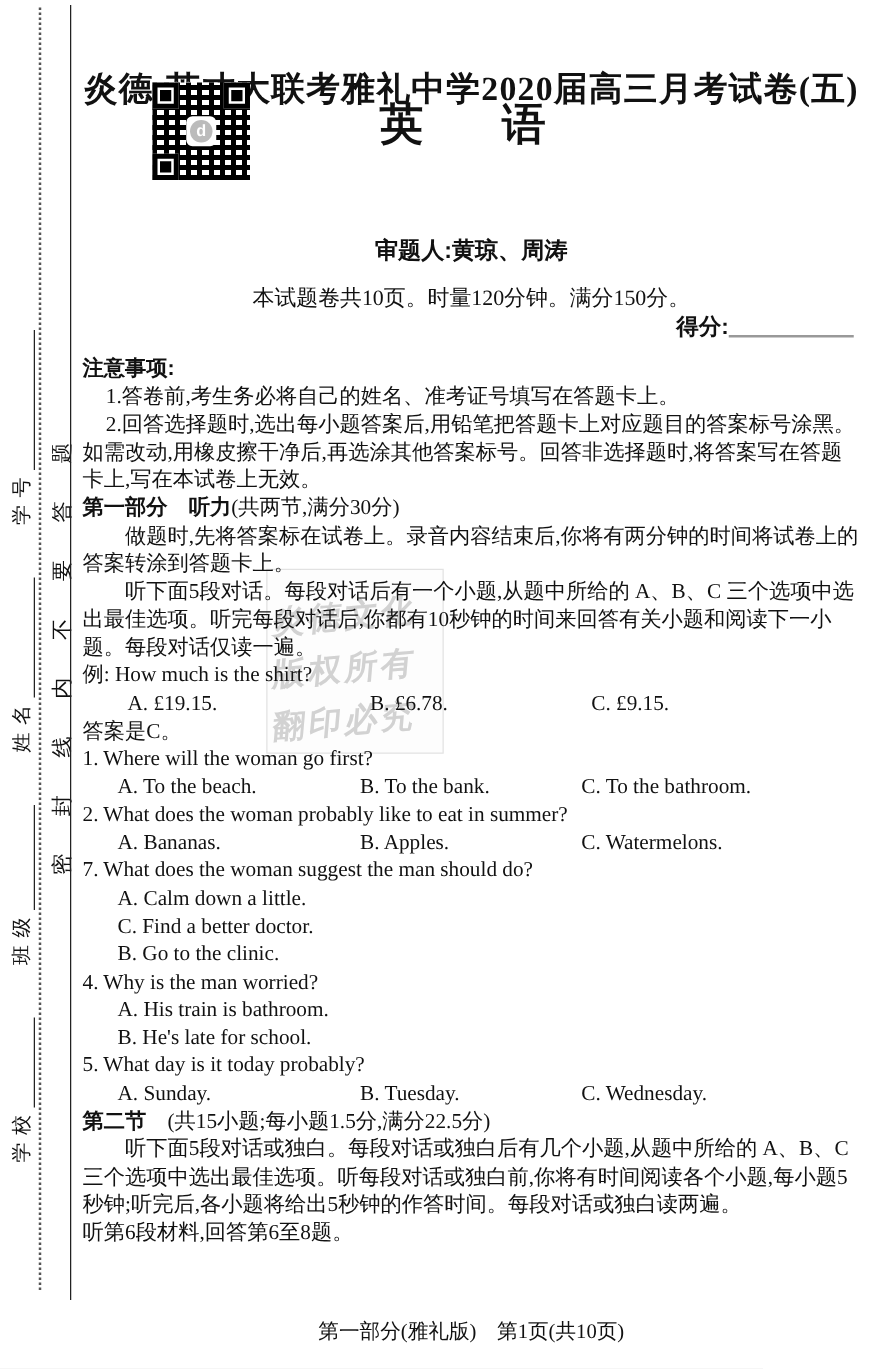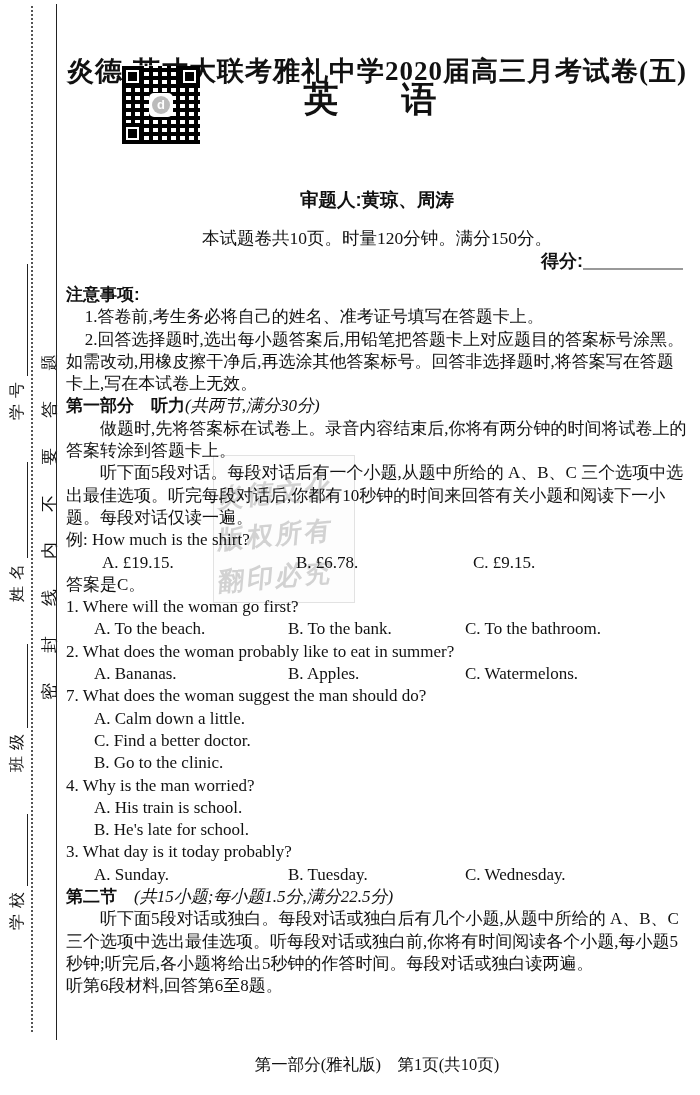--- a/index.html
+++ b/index.html
@@ -43,21 +43,21 @@
   .setters{position:absolute;left:67px;top:158px;width:620px;text-align:center;font-size:18.5px;}
   .reviewers{position:absolute;left:67px;top:187px;width:620px;text-align:center;font-size:18.5px;}
   .info{position:absolute;left:67px;top:226px;width:620px;text-align:center;font-size:17.5px;}
   .score{position:absolute;top:249px;right:17px;font-size:18px;}
   .score-blank{display:inline-block;width:100px;border-bottom:2px solid #999;height:18px;vertical-align:-3px;}
   
   .content{position:absolute;left:66px;top:284px;width:622px;font-size:17px;line-height:22.3px;}
   .content p{margin:0;}
   .ind{text-indent:2em;}
   .ind12{text-indent:1.1em;}
-  .kai{font-style:italic;}
+  .kai{}
   .opts3{display:flex;padding-left:28px;}
   .opts3 .oa{width:194px;} .opts3 .ob{width:177px;} .opts3 .oc{flex:1;}
   .optblk{padding-left:28px;}
   .exrow{padding-left:36px;}
   .footer{position:absolute;left:67px;top:1054px;width:620px;text-align:center;font-size:16.5px;}
 </style>
 </head>
 <body>
 
 <div class="page">
@@ -138,24 +138,24 @@
       <span class="ob">B. Apples.</span>
       <span class="oc">C. Watermelons.</span>
     </p>
 
     <p>7. What does the woman suggest the man should do?</p>
     <p class="optblk">A. Calm down a little.</p>
     <p class="optblk">C. Find a better doctor.</p>
     <p class="optblk">B. Go to the clinic.</p>
 
     <p>4. Why is the man worried?</p>
-    <p class="optblk">A. His train is school.</p>
+    <p class="optblk">A. His train is bathroom.</p>
     <p class="optblk">B. He's late for school.</p>
 
-    <p>3. What day is it today probably?</p>
+    <p>5. What day is it today probably?</p>
     <p class="opts3">
       <span class="oa">A. Sunday.</span>
       <span class="ob">B. Tuesday.</span>
       <span class="oc">C. Wednesday.</span>
     </p>
 
     <p><span class="hd-sans">第二节</span>　<span class="kai">(共15小题;每小题1.5分,满分22.5分)</span></p>
     <p class="ind">听下面5段对话或独白。每段对话或独白后有几个小题,从题中所给的 A、B、C 三个选项中选出最佳选项。听每段对话或独白前,你将有时间阅读各个小题,每小题5秒钟;听完后,各小题将给出5秒钟的作答时间。每段对话或独白读两遍。</p>
     <p>听第6段材料,回答第6至8题。</p>
   </div>

